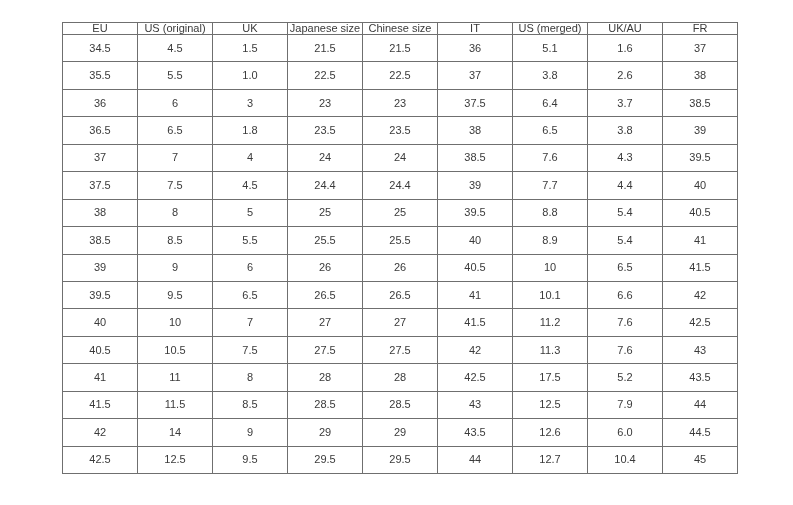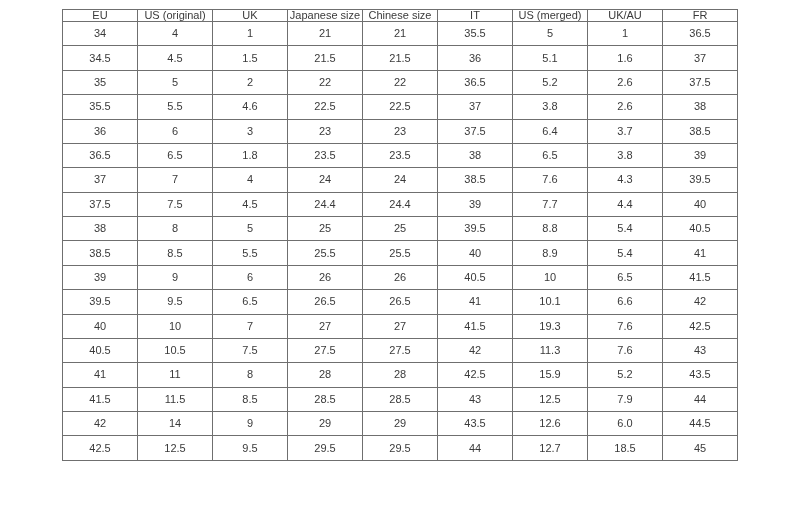--- a/index.html
+++ b/index.html
@@ -12,21 +12,21 @@
   }
   .page {
     position: relative;
     width: 793px;
     height: 505px;
     background: #ffffff;
   }
   table.size-table {
     position: absolute;
     left: 62px;
-    top: 9px;
+    top: 22px;
     width: 676px;
     height: 452px;
     border-collapse: collapse;
     table-layout: fixed;
   }
   table.size-table th,
   table.size-table td {
     border: 1px solid #6f6f6f;
     text-align: center;
     vertical-align: middle;
@@ -52,56 +52,34 @@
           <th>Japanese size</th>
           <th>Chinese size</th>
           <th>IT</th>
           <th>US (merged)</th>
           <th>UK/AU</th>
           <th>FR</th>
         </tr>
     </thead>
     <tbody id="table-body">
         <tr>
-          <td>34</td>
-          <td>4</td>
-          <td>1</td>
-          <td>21</td>
-          <td>21</td>
-          <td>35.5</td>
-          <td>5</td>
-          <td>1</td>
-          <td>36.5</td>
-        </tr>
-        <tr>
           <td>34.5</td>
           <td>4.5</td>
           <td>1.5</td>
           <td>21.5</td>
           <td>21.5</td>
           <td>36</td>
           <td>5.1</td>
           <td>1.6</td>
           <td>37</td>
         </tr>
         <tr>
-          <td>35</td>
-          <td>5</td>
-          <td>2</td>
-          <td>22</td>
-          <td>22</td>
-          <td>36.5</td>
-          <td>5.2</td>
-          <td>2.6</td>
-          <td>37.5</td>
-        </tr>
-        <tr>
           <td>35.5</td>
           <td>5.5</td>
-          <td>4.6</td>
+          <td>1.0</td>
           <td>22.5</td>
           <td>22.5</td>
           <td>37</td>
           <td>3.8</td>
           <td>2.6</td>
           <td>38</td>
         </tr>
         <tr>
           <td>36</td>
           <td>6</td>
@@ -190,21 +168,21 @@
           <td>6.6</td>
           <td>42</td>
         </tr>
         <tr>
           <td>40</td>
           <td>10</td>
           <td>7</td>
           <td>27</td>
           <td>27</td>
           <td>41.5</td>
-          <td>19.3</td>
+          <td>11.2</td>
           <td>7.6</td>
           <td>42.5</td>
         </tr>
         <tr>
           <td>40.5</td>
           <td>10.5</td>
           <td>7.5</td>
           <td>27.5</td>
           <td>27.5</td>
           <td>42</td>
@@ -212,21 +190,21 @@
           <td>7.6</td>
           <td>43</td>
         </tr>
         <tr>
           <td>41</td>
           <td>11</td>
           <td>8</td>
           <td>28</td>
           <td>28</td>
           <td>42.5</td>
-          <td>15.9</td>
+          <td>17.5</td>
           <td>5.2</td>
           <td>43.5</td>
         </tr>
         <tr>
           <td>41.5</td>
           <td>11.5</td>
           <td>8.5</td>
           <td>28.5</td>
           <td>28.5</td>
           <td>43</td>
@@ -246,18 +224,18 @@
           <td>44.5</td>
         </tr>
         <tr>
           <td>42.5</td>
           <td>12.5</td>
           <td>9.5</td>
           <td>29.5</td>
           <td>29.5</td>
           <td>44</td>
           <td>12.7</td>
-          <td>18.5</td>
+          <td>10.4</td>
           <td>45</td>
         </tr>
       </tbody>
   </table>
 </div>
 
 </body></html>

